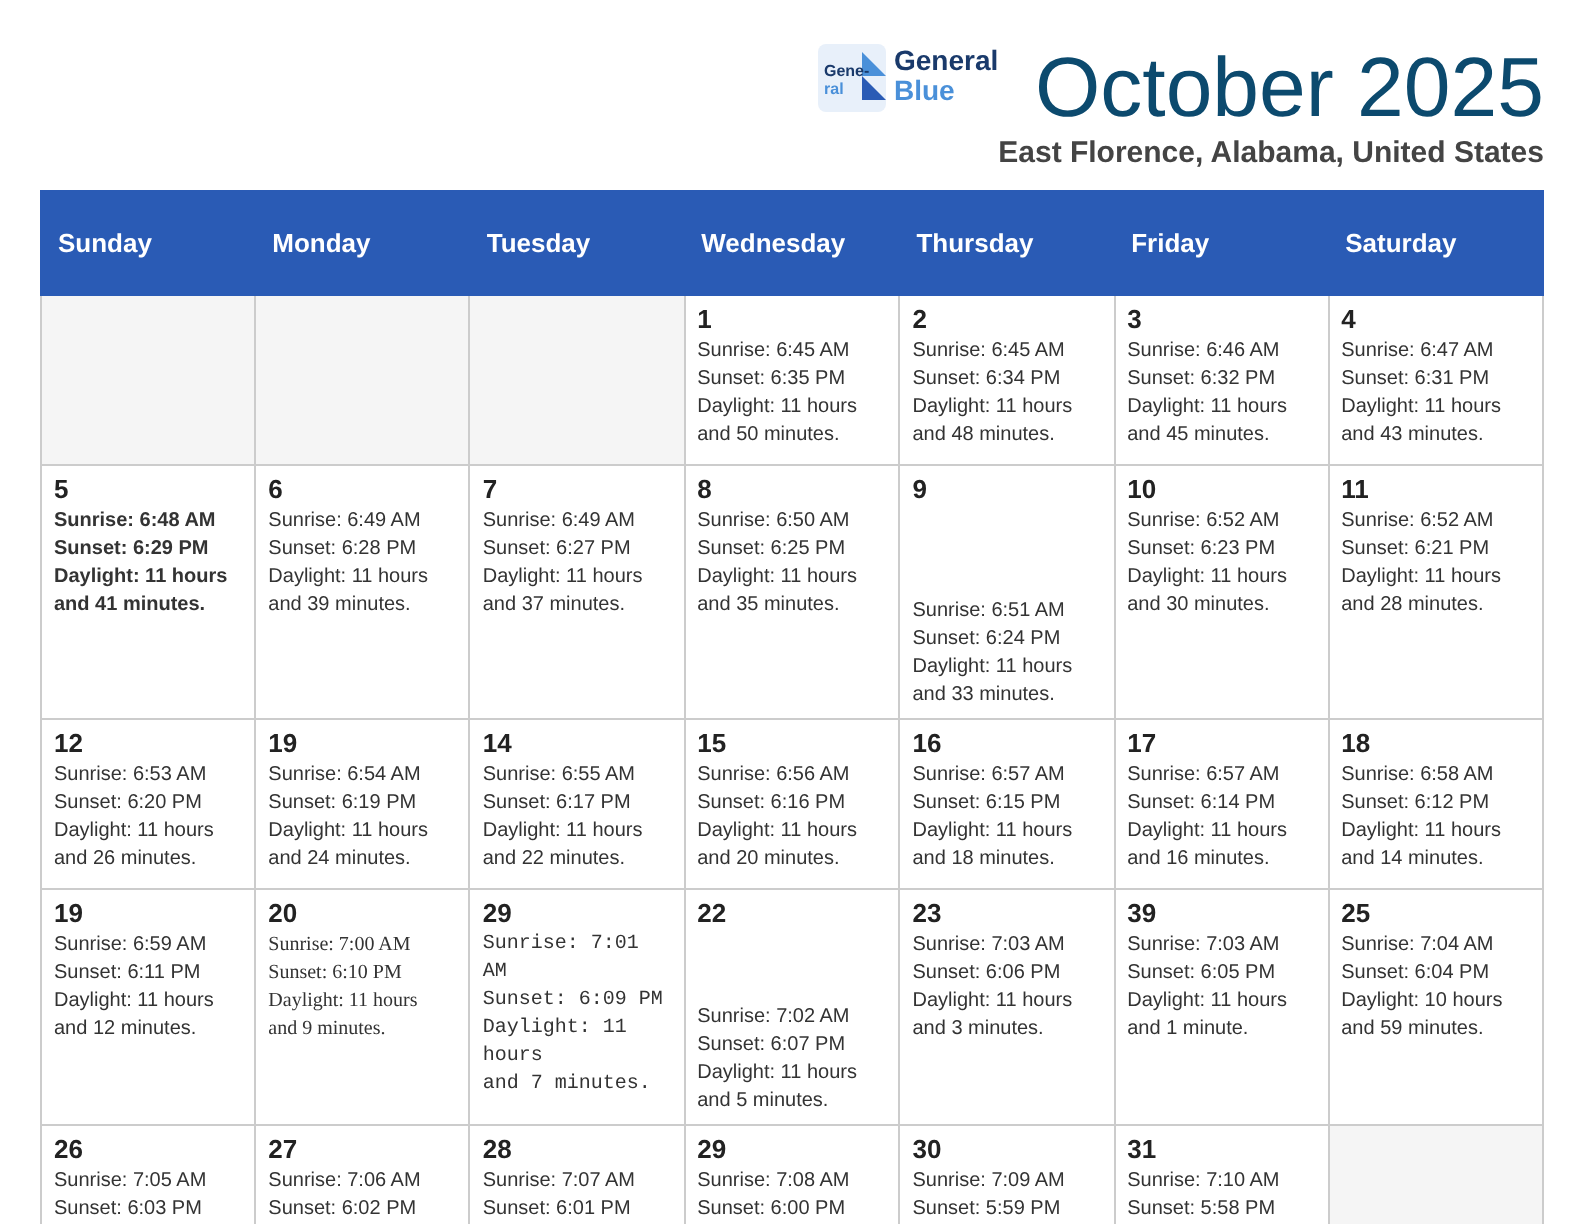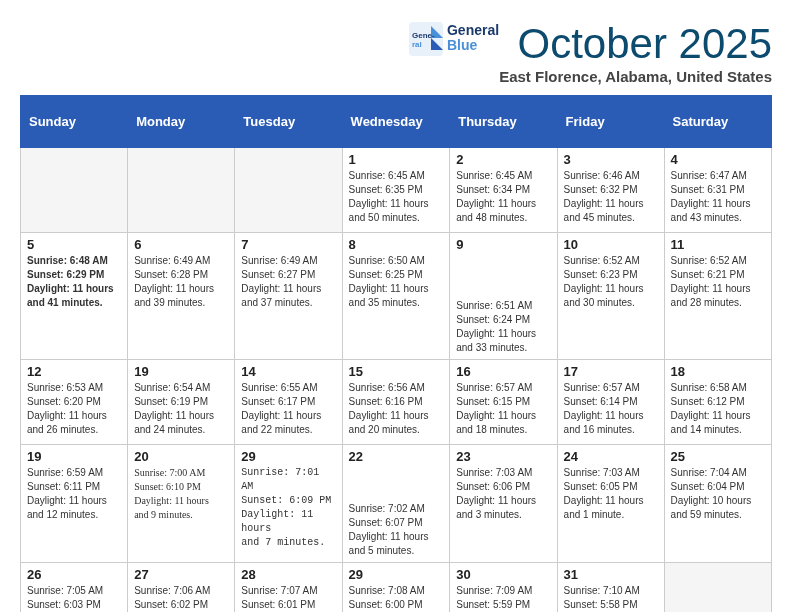--- a/index.html
+++ b/index.html
@@ -291,21 +291,21 @@
 and 5 minutes.</div>
         </td>
         <td>
           <div class="day-number">23</div>
           <div class="day-info" style="white-space: pre-line;">Sunrise: 7:03 AM
 Sunset: 6:06 PM
 Daylight: 11 hours
 and 3 minutes.</div>
         </td>
         <td>
-          <div class="day-number">24</div>
+          <div class="day-number">39</div>
           <div class="day-info" style="white-space: pre-line;">Sunrise: 7:03 AM
 Sunset: 6:05 PM
 Daylight: 11 hours
 and 1 minute.</div>
         </td>
         <td>
           <div class="day-number">25</div>
           <div class="day-info" style="white-space: pre-line;">Sunrise: 7:04 AM
 Sunset: 6:04 PM
 Daylight: 10 hours

